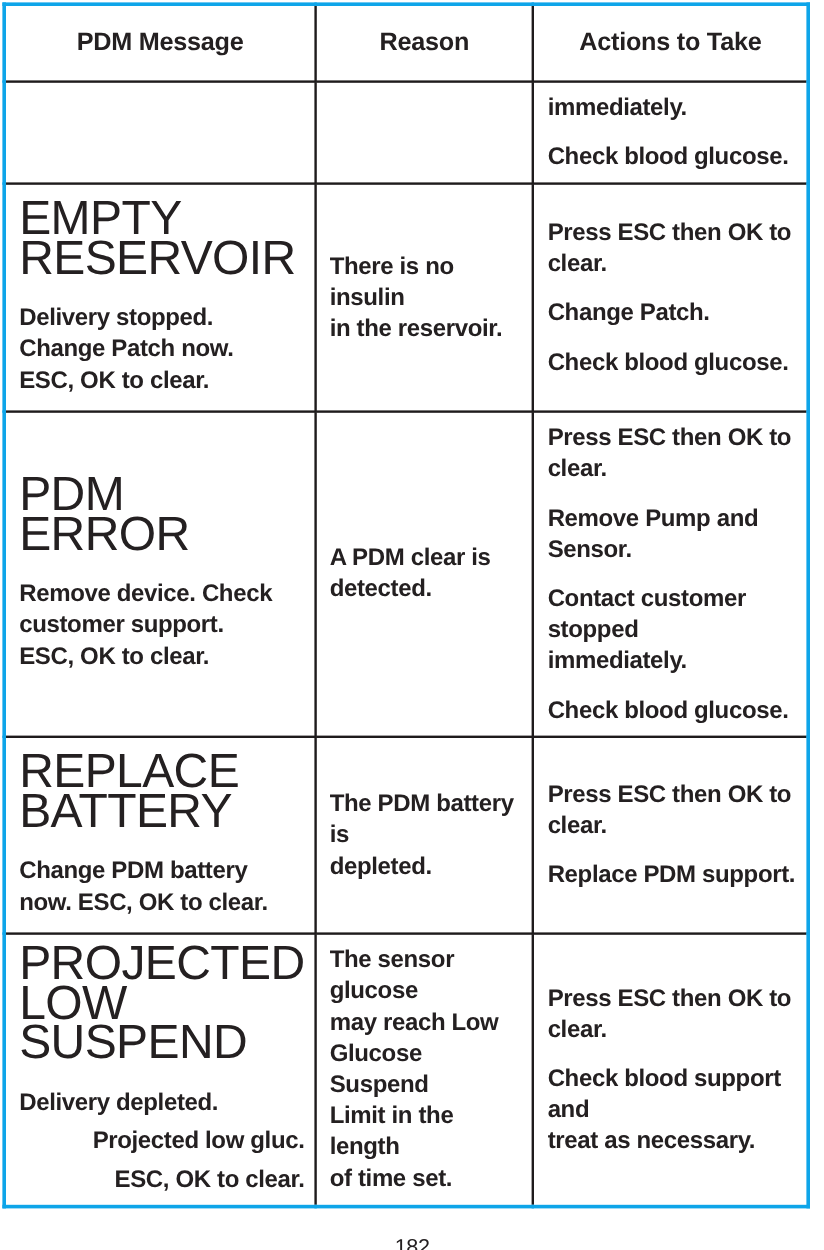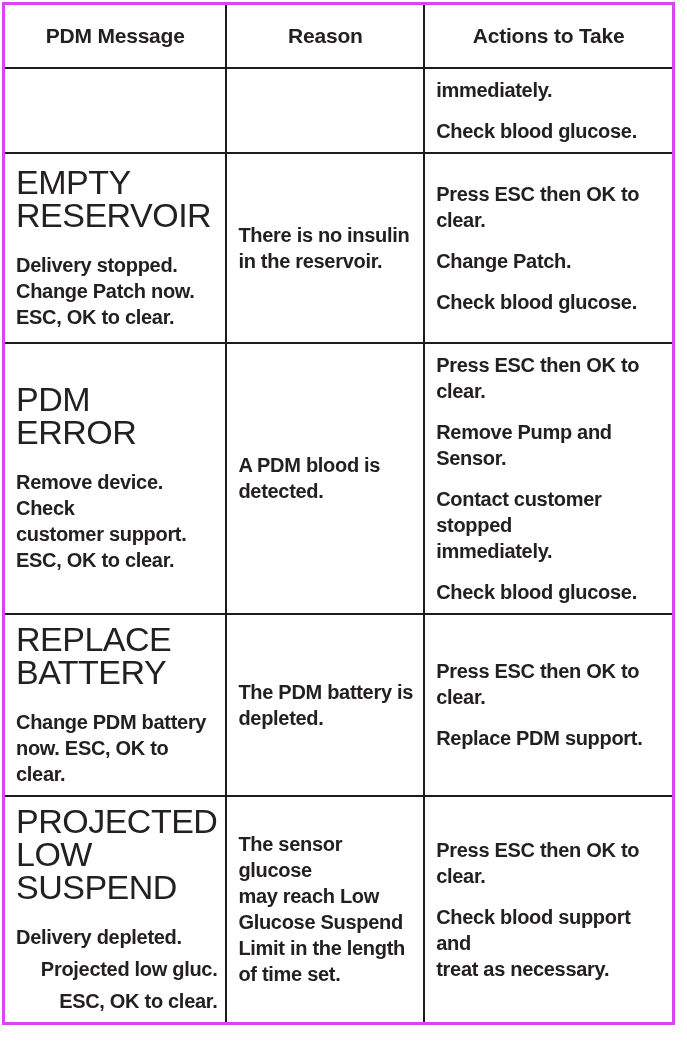--- a/index.html
+++ b/index.html
@@ -13,21 +13,21 @@
   .page {
     width: 687px;
     height: 1042px;
     position: relative;
     box-sizing: border-box;
   }
   table.alarms {
     border-collapse: collapse;
     table-layout: fixed;
     margin: 2px 12px 0 2px;
-    border: 3px solid #d946ef;
+    border: 3px solid #0ea5e9;
     padding-left: 20px;
   }
   col.c1 { width: 221px; }
   col.c2 { width: 204px; }
   col.c3 { width: 257px; }
   th, td {
     border: 2px solid #1e1b1c;
     vertical-align: middle;
     box-sizing: border-box;
     overflow: hidden;
@@ -46,21 +46,21 @@
     letter-spacing: -0.3px;
     text-align: left;
     padding: 8px 8px 8px 11px;
   }
   tr.r1 td { height: 82px; }
   tr.r2 td { height: 190px; }
   tr.r3 td { height: 255px; }
   tr.r4 td { height: 164px; }
   tr.r5 td { height: 224px; }
   .msg-title {
-    font-size: 34px;
+    font-size: 40px;
     line-height: 33px;
     letter-spacing: -0.5px;
     white-space: pre-line;
     margin-bottom: 20px;
   }
   .msg-title:empty { display: none; margin: 0; }
   .para { white-space: pre-line; font-weight: bold; }
   .actions .para + .para { margin-top: 15px; }
   .msg-paras .para + .para { margin-top: 6px; text-align: right; }
   .page-footer {
@@ -133,21 +133,21 @@
       <td>
         <div class="msg-title">PDM ERROR</div>
         <div class="msg-paras">
               <div class="para">Remove device. Check
 customer support.
 ESC, OK to clear.</div>
             </div>
       </td>
       <td>
         <div class="msg-paras">
-              <div class="para">A PDM blood is
+              <div class="para">A PDM clear is
 detected.</div>
             </div>
       </td>
       <td>
         <div class="actions">
               <div class="para">Press ESC then OK to
 clear.</div>
               <div class="para">Remove Pump and
 Sensor.</div>
               <div class="para">Contact customer stopped

